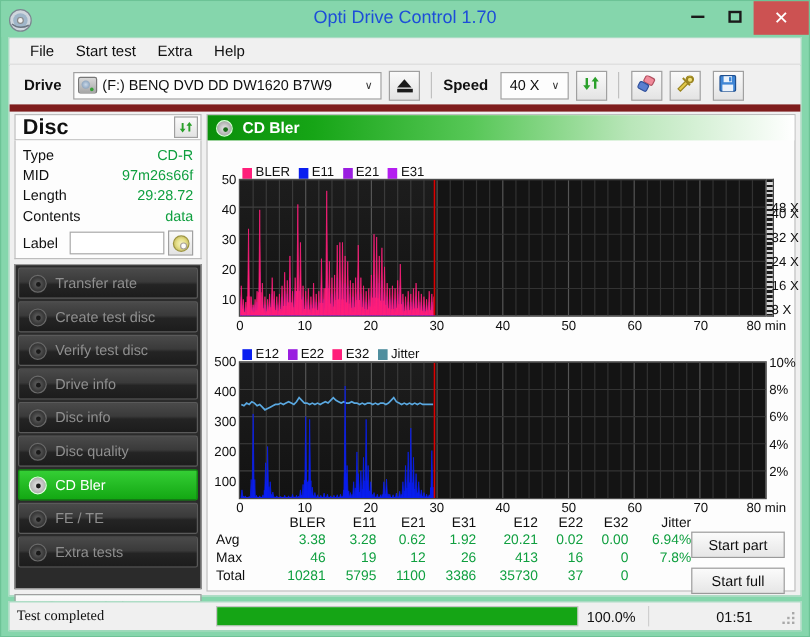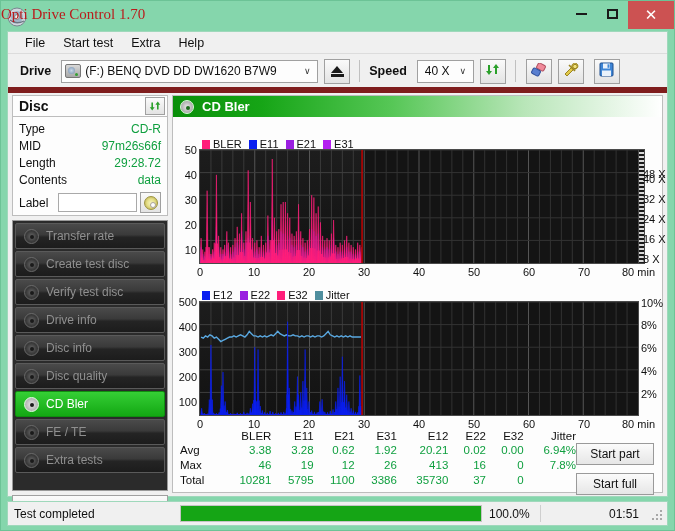--- a/index.html
+++ b/index.html
@@ -28,24 +28,24 @@
     display: flex; align-items: center;
   }
   .app-icon {
     width: 22px; height: 22px;
     margin-left: 5px; margin-top: 1px;
     position: relative;
   }
   .title-text {
     position: absolute;
     left: 0; right: 0; top: 5px;
-    text-align: left;
+    text-align: center;
     font-size: 15px;
-    color: #b91c1c;
-    font-family: Liberation Serif, serif;
+    color: #1d4ed8;
+    font-family: Liberation Sans, sans-serif;
   }
   .winbtns {
     position: absolute; right: 0; top: 0;
     display: flex; height: 30px;
   }
   .winbtn {
     width: 31px; height: 22px;
     display: flex; align-items: center; justify-content: center;
     font-size: 13px; color: #1a1a1a;
     background: transparent;
@@ -157,21 +157,21 @@
     position: absolute; left: 4px; top: 63px;
     width: 156px; height: 398px;
   }
   .disc-header {
     width: 156px; height: 22px;
     background: #fdfdfd;
     border: 1px solid #bdbdbd;
     display:flex; align-items:center; justify-content: space-between;
     padding-left: 6px; padding-right: 2px;
   }
-  .disc-header .ttl { font-size: 14px; font-weight: bold; color:#101010; }
+  .disc-header .ttl { font-size: 18px; font-weight: bold; color:#101010; }
   .hdr-btn {
     width: 20px; height:18px;
     background: linear-gradient(#fafafa,#e3e3e3);
     border: 1px solid #a0a0a0;
     display:flex;align-items:center;justify-content:center;
     font-size: 11px; color:#2aa02a; font-weight: bold;
   }
   .disc-body {
     width: 156px; height: 99px;
     background: #fdfdfd;
@@ -334,33 +334,33 @@
 
   
   .statusbar {
     position: absolute; left: 6px; top: 500px;
     width: 661px; height: 25px;
     background: #f0f0f0;
     border: 1px solid #9fd8bb;
     display:flex; align-items:center;
   }
   .sb-text {
-    width: 172px; font-size: 12px; color:#101010; padding-left: 6px;
+    width: 172px; font-size: 12px; color:#101010; padding-left: 6px; font-family: Liberation Serif, serif;
   }
   .sb-progress-wrap {
     width: 302px; height: 17px;
     background: #e9e9e9; border: 1px solid #c4c4c4;
     position: relative;
   }
   .sb-progress-fill {
     height: 100%; background: #15a515; width: 100%;
   }
   .sb-pct { width: 58px; font-size: 12px; color:#101010; padding-left:7px; }
   .sb-divider { width:1px; height:17px; background:#cfcfcf; }
-  .sb-time { flex:1; text-align:right; font-size:12px; color:#101010; padding-right: 28px; }
+  .sb-time { flex:1; text-align:right; font-size:12px; color:#101010; padding-right: 40px; }
   .grip {
     position:absolute; right:3px; bottom:3px; width:12px;height:12px;
   }
   .grip i {
     position:absolute; width:2px;height:2px;background:#a8a8a8;
   }
 </style>
 </head>
 <body>
 

